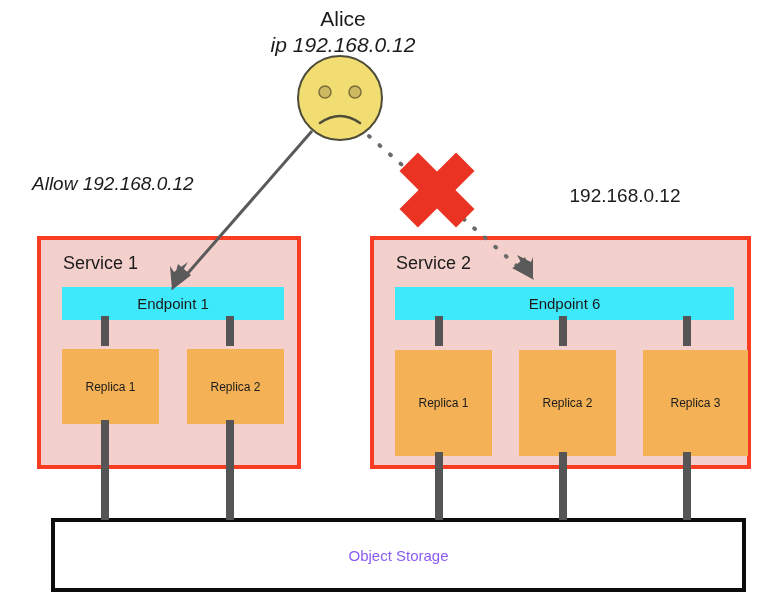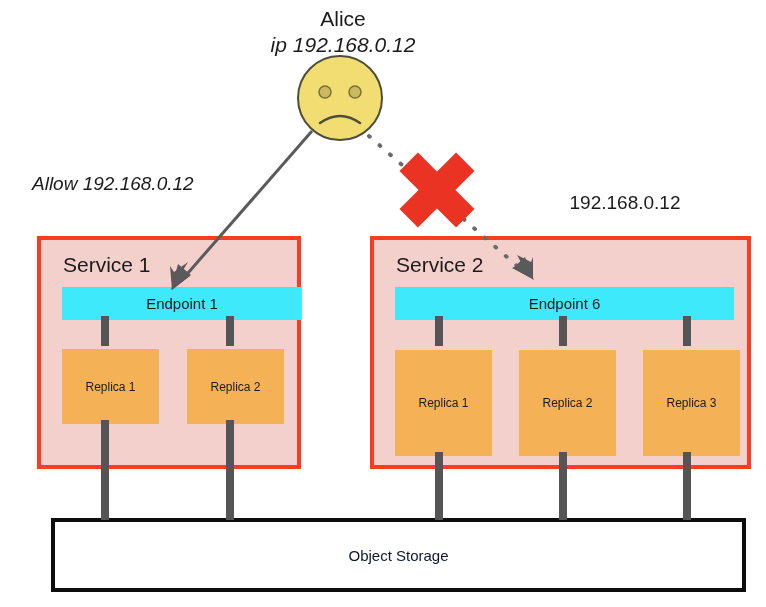--- a/index.html
+++ b/index.html
@@ -43,86 +43,86 @@
     font-size: 19px;
     text-align: left;
     padding-left: 22px;
     font-style: italic;
   }
   #deny-label-1 {
     left: 500px; top: 168px; width: 250px;
     font-size: 19px;
   }
   #deny-label-2 {
-    left: 500px; top: 191px; width: 250px;
+    left: 500px; top: 184px; width: 250px;
     font-size: 19px;
   }
 
   
   .service-box {
     background: #f4d0cc;
     border: 4px solid #fa3c22;
     box-sizing: border-box;
   }
   #service-1 { left: 37px;  top: 236px; width: 264px; height: 233px; }
   #service-2 { left: 370px; top: 236px; width: 381px; height: 233px; padding-left: 43px; }
 
   .service-title {
     position: absolute;
     top: 13px;
     left: 22px;
-    font-size: 21px;
+    font-size: 18px;
     color: #1b1b1b;
     white-space: nowrap;
   }
 
   
   .endpoint {
     position: absolute;
     background: #3ee9fb;
     color: #1b1b1b;
     font-size: 15px;
     display: flex;
     align-items: center;
     justify-content: center;
     box-sizing: border-box;
   }
-  #endpoint-1 { left: 21px; top: 47px; width: 240px; height: 33px; }
+  #endpoint-1 { left: 21px; top: 47px; width: 222px; height: 33px; }
   #endpoint-2 { left: 21px; top: 47px; width: 339px; height: 33px; }
 
   
   .replica {
     position: absolute;
     background: #f5b155;
     color: #1b1b1b;
     font-size: 12px;
     display: flex;
     align-items: center;
     justify-content: center;
     box-sizing: border-box;
   }
   #s1-replica-1 { left: 21px;  top: 109px; width: 97px;  height: 75px; }
   #s1-replica-2 { left: 146px; top: 109px; width: 97px;  height: 75px; }
   #s2-replica-1 { left: 21px;  top: 110px; width: 97px;  height: 106px; }
   #s2-replica-2 { left: 145px; top: 110px; width: 97px;  height: 106px; }
-  #s2-replica-3 { left: 269px; top: 110px; width: 97px;  height: 106px; }
+  #s2-replica-3 { left: 269px; top: 110px; width: 105px;  height: 106px; }
 
   
   #object-storage {
     left: 51px; top: 518px; width: 695px; height: 74px;
     background: #ffffff;
     border: 4px solid #0d0d0d;
     box-sizing: border-box;
     display: flex;
     align-items: center;
     justify-content: center;
   }
   #object-storage-label {
     font-size: 15px;
-    color: #0f172a;
+    color: #8b5cf6;
   }
 
   
   #overlay-lines, #overlay-top {
     position: absolute;
     left: 0; top: 0;
     width: 766px; height: 607px;
     pointer-events: none;
   }
   #overlay-top { z-index: 40; }

